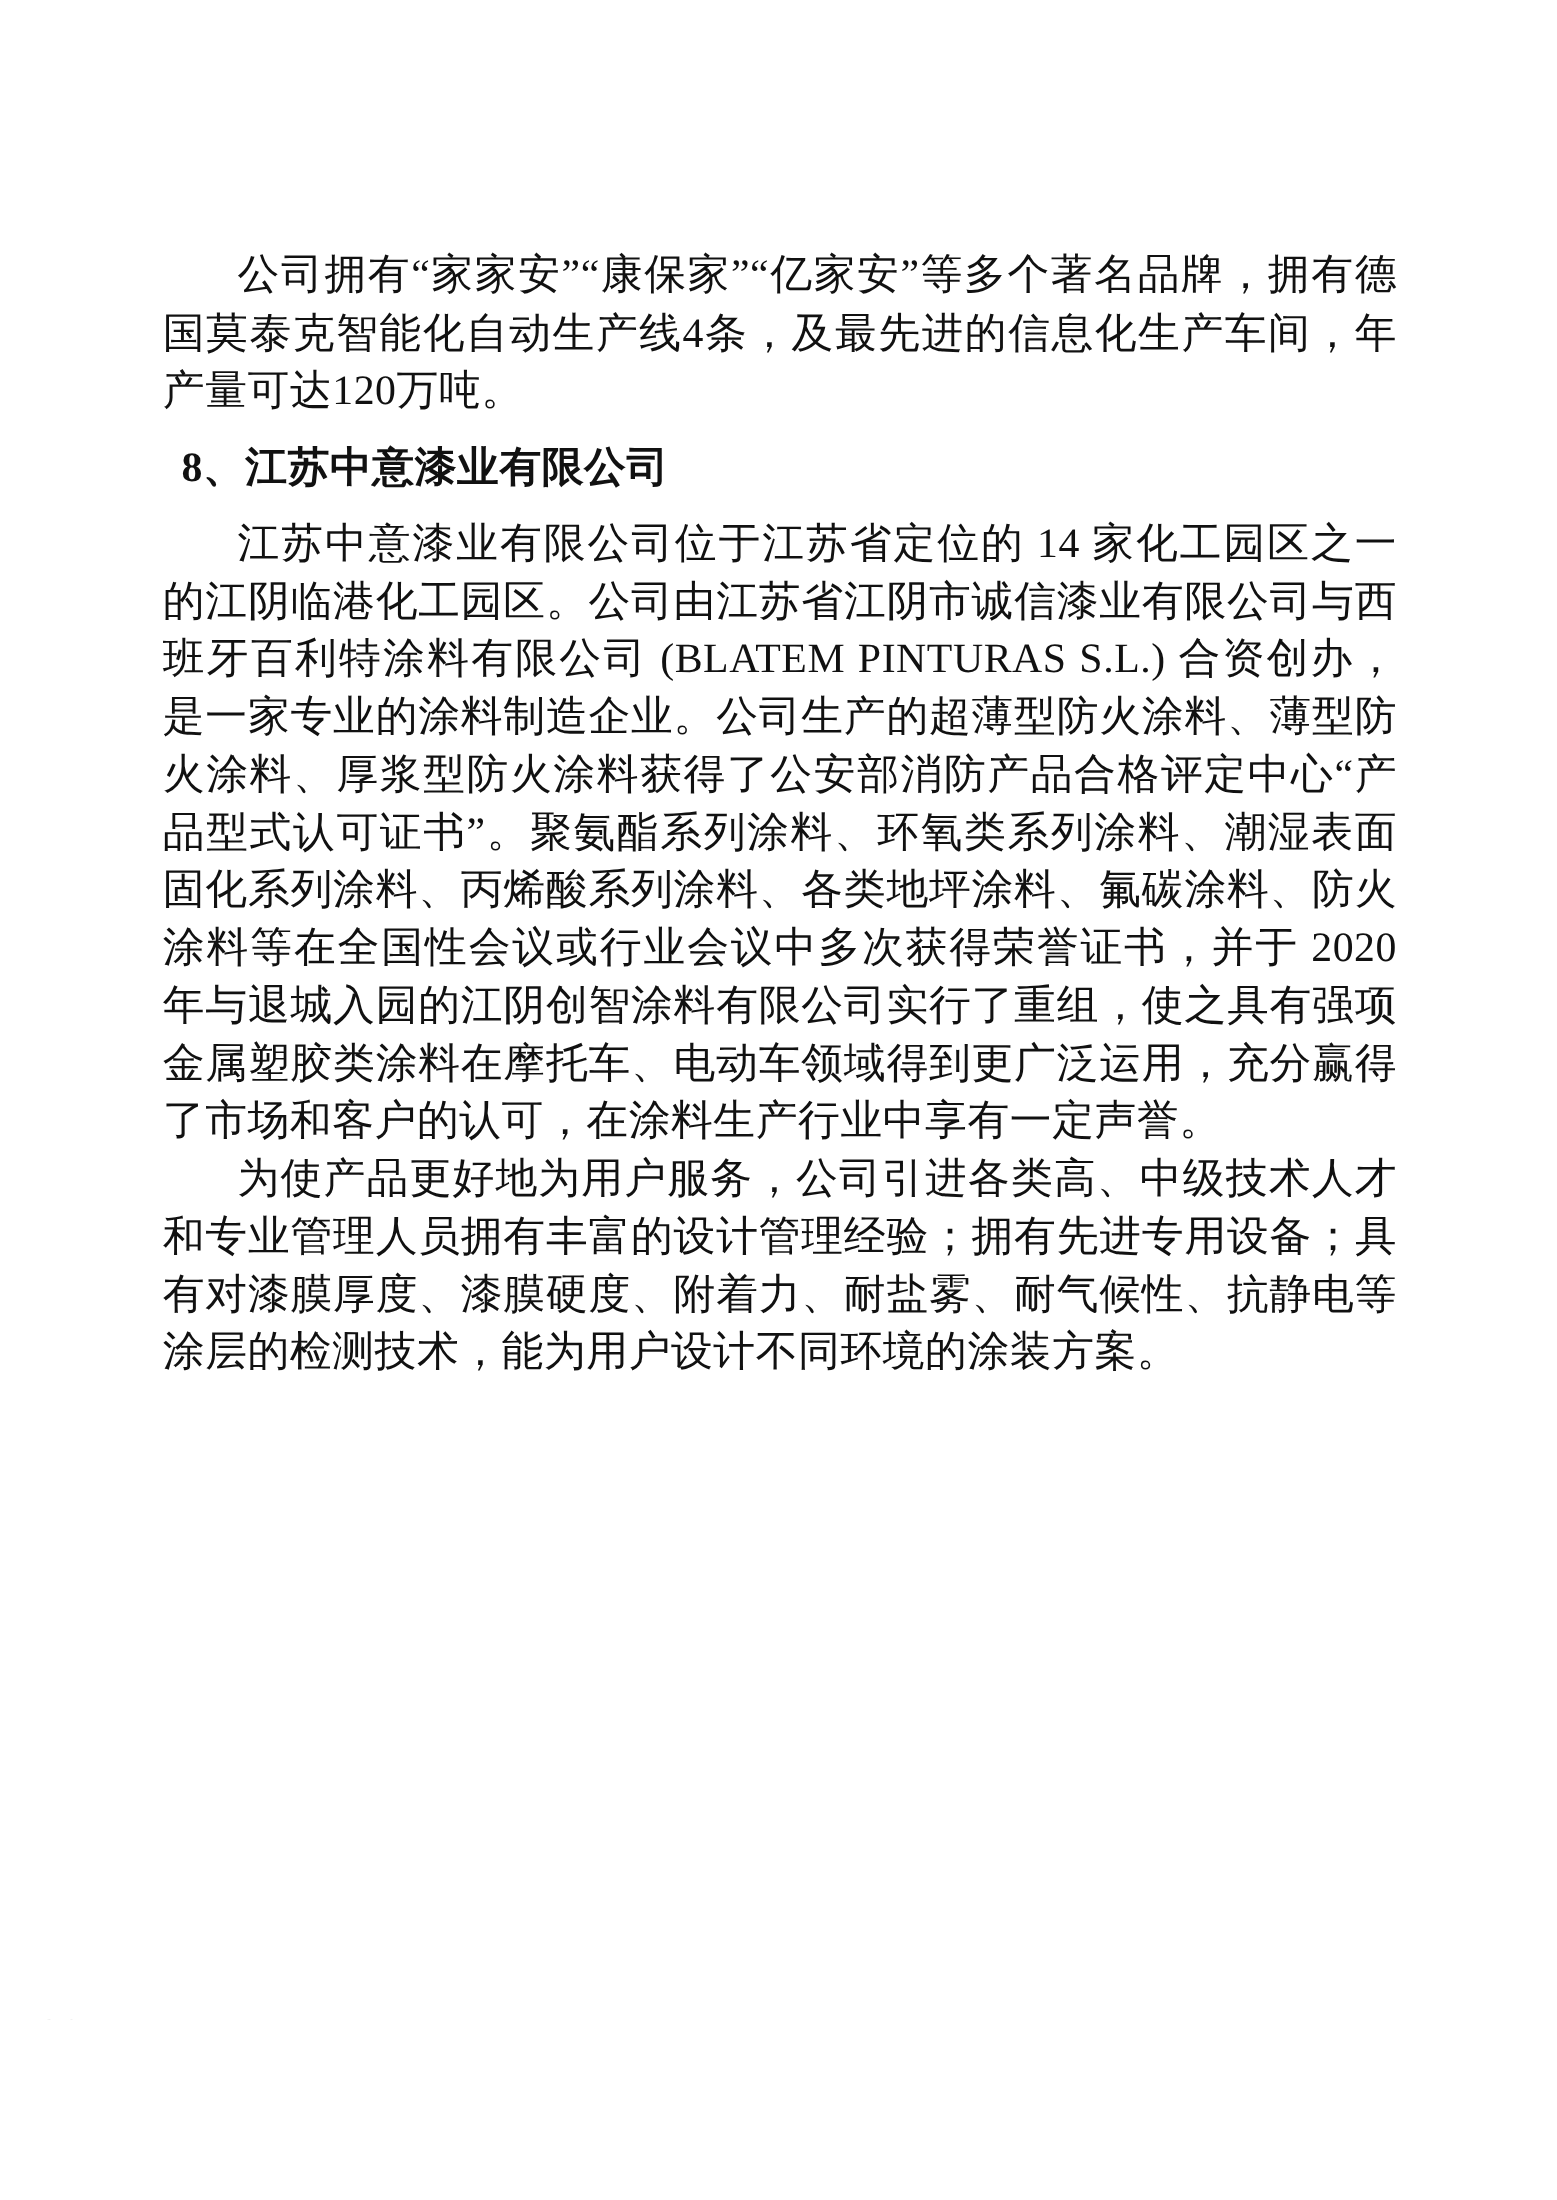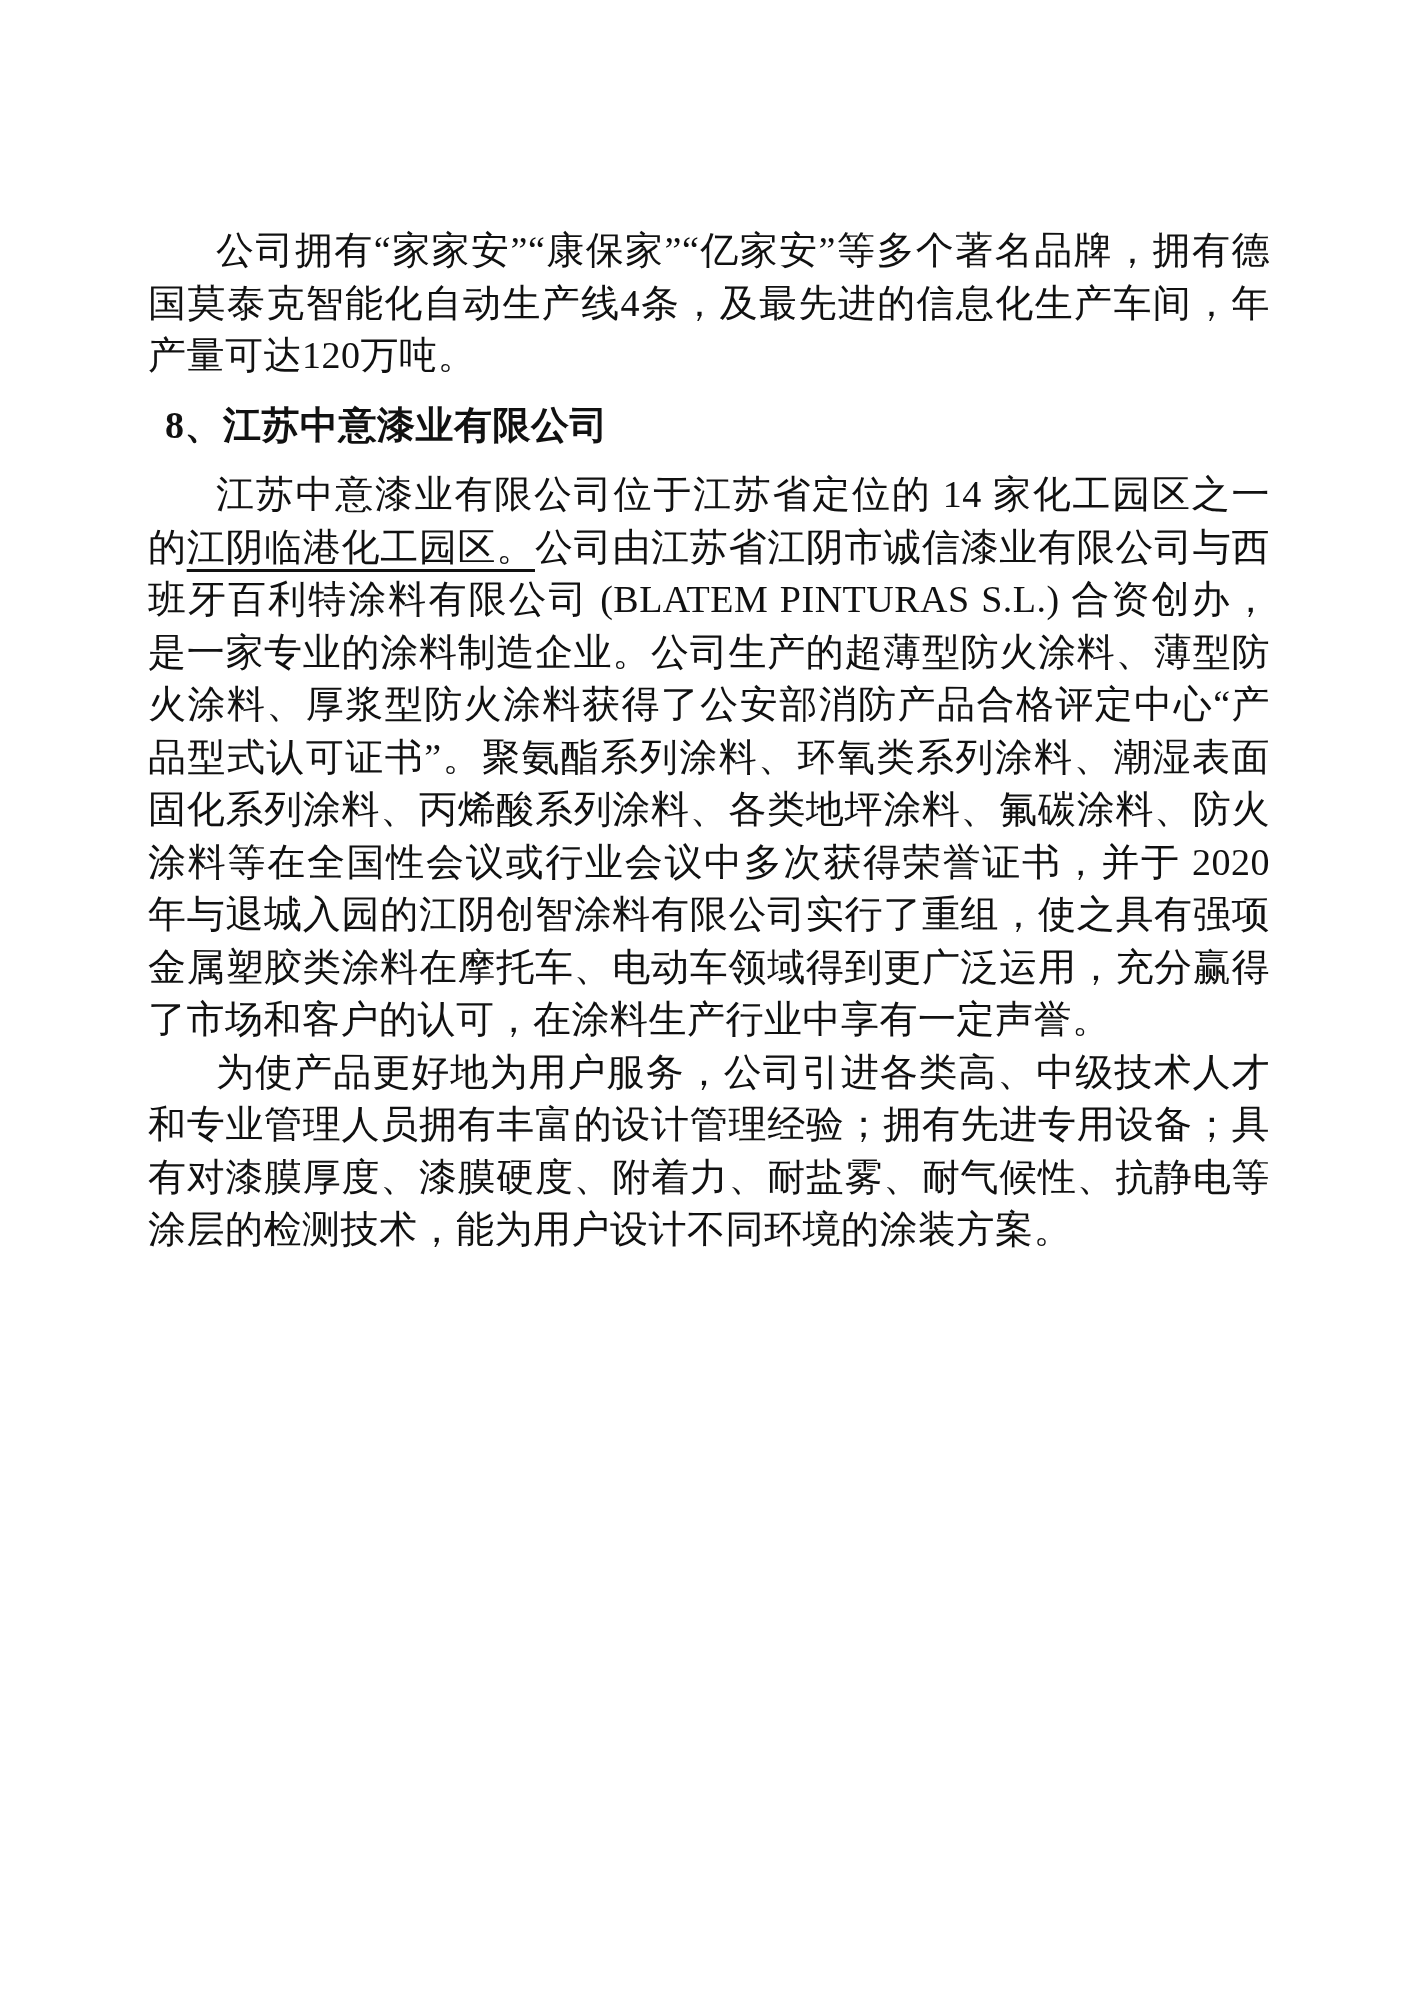--- a/index.html
+++ b/index.html
@@ -34,21 +34,20 @@
   }
   .section-heading {
     margin: 17px;
     font-size: 38px;
     line-height: 52.5px;
     font-weight: bold;
     text-indent: 0;
     letter-spacing: 0.5px;
   }
   .underlined {
-    text-decoration: underline;
     text-decoration-thickness: 2.5px;
     text-underline-offset: 9px;
   }
   .page-number {
     position: absolute;
     top: 1826px;
     left: 0;
     width: 100%;
     text-align: left;
     font-size: 36px;

